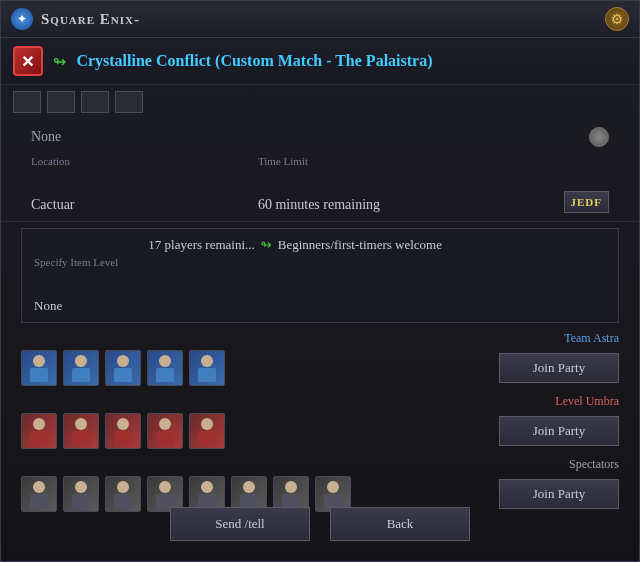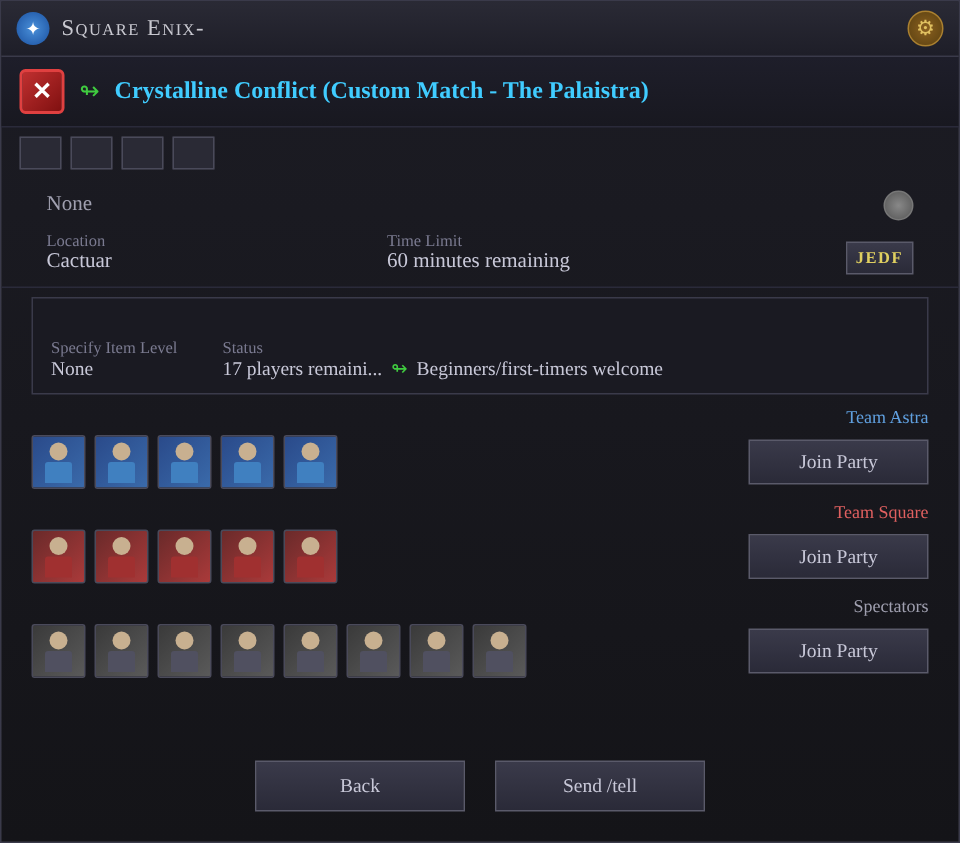--- a/index.html
+++ b/index.html
@@ -45,20 +45,21 @@
       justify-content: center;
       font-size: 12px;
       color: white;
     }
 
     .title-text {
       color: #c8c8d0;
       font-size: 15px;
       font-variant: small-caps;
       letter-spacing: 1px;
+      font-weight: bold;
     }
 
     .close-btn {
       width: 24px;
       height: 24px;
       background: radial-gradient(circle, #8a6020, #5a4010);
       border-radius: 50%;
       border: 1px solid #aa8030;
       cursor: pointer;
       display: flex;
@@ -140,20 +141,21 @@
       padding: 4px 30px 8px;
       display: flex;
       align-items: flex-end;
       justify-content: space-between;
       border-bottom: 1px solid #2a2a3a;
     }
 
     .info-group {
       display: flex;
       flex-direction: column;
+      gap: 30px;
     }
 
     .info-label {
       color: #7a7a90;
       font-size: 11px;
     }
 
     .info-value {
       color: #c8c8d8;
       font-size: 14px;
@@ -346,21 +348,20 @@
     <div class="guild-badge">JEDF</div>
   </div>
 
   <div class="details-box">
     <div class="details-row">
       <div class="info-group">
         <span class="details-label">Specify Item Level</span>
         <span class="details-value">None</span>
       </div>
       <div class="info-group">
-        <span class="details-label">Status</span>
         <div class="status-value">
           <span>17 players remaini...</span>
           <span style="color:#40cc40;">↬</span>
           <span>Beginners/first-timers welcome</span>
         </div>
       </div>
     </div>
   </div>
 
   <div class="teams-section">
@@ -396,21 +397,21 @@
           <div class="avatar-figure">
             <div class="avatar-head"></div>
             <div class="avatar-body" style="background:#4080c0;"></div>
           </div>
         </div>
         <button class="join-btn">Join Party</button>
       </div>
     </div>
 
     <div class="team-row">
-      <div class="team-label team-umbra-label">Team Square</div>
+      <div class="team-label team-umbra-label">Level Umbra</div>
       <div class="team-members-row">
         <div class="player-avatar player-avatar-umbra">
           <div class="avatar-figure">
             <div class="avatar-head"></div>
             <div class="avatar-body" style="background:#a03030;"></div>
           </div>
         </div>
         <div class="player-avatar player-avatar-umbra">
           <div class="avatar-figure">
             <div class="avatar-head"></div>
@@ -490,17 +491,17 @@
             <div class="avatar-body" style="background:#505060;"></div>
           </div>
         </div>
         <button class="join-btn">Join Party</button>
       </div>
     </div>
 
   </div>
 
   <div class="bottom-buttons">
+    <button class="bottom-btn">Send /tell</button>
     <button class="bottom-btn">Back</button>
-    <button class="bottom-btn">Send /tell</button>
   </div>
 
 </div>
 
 </body></html>

